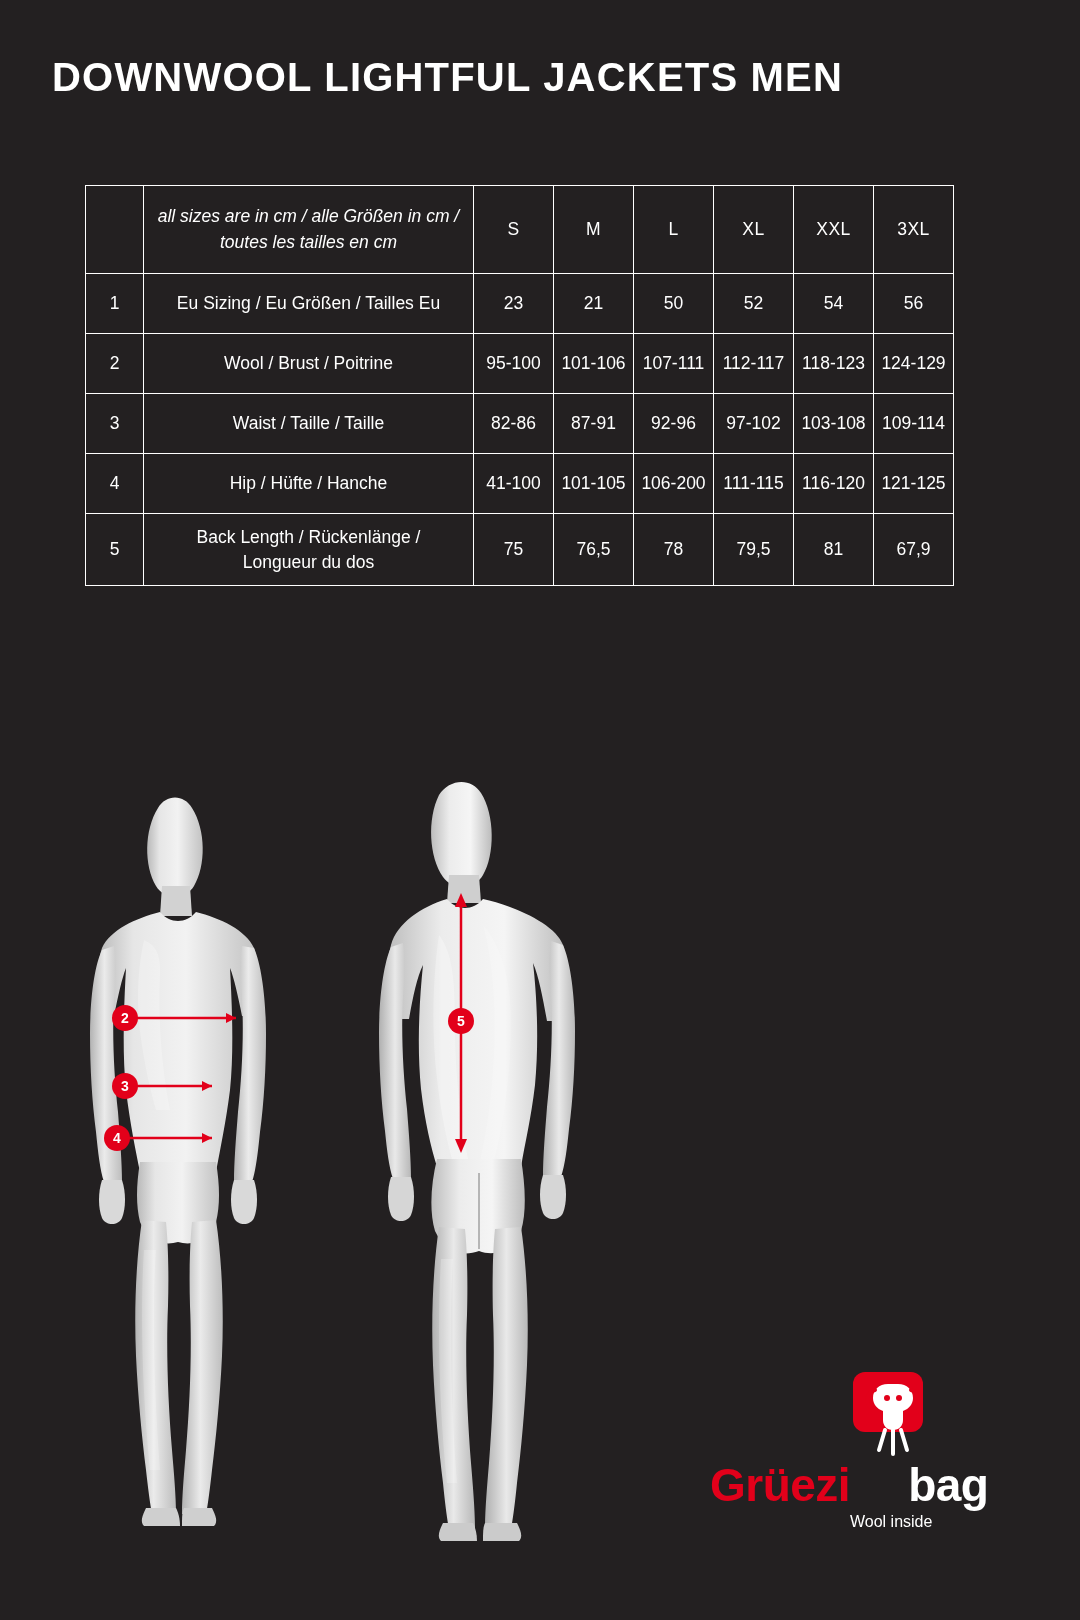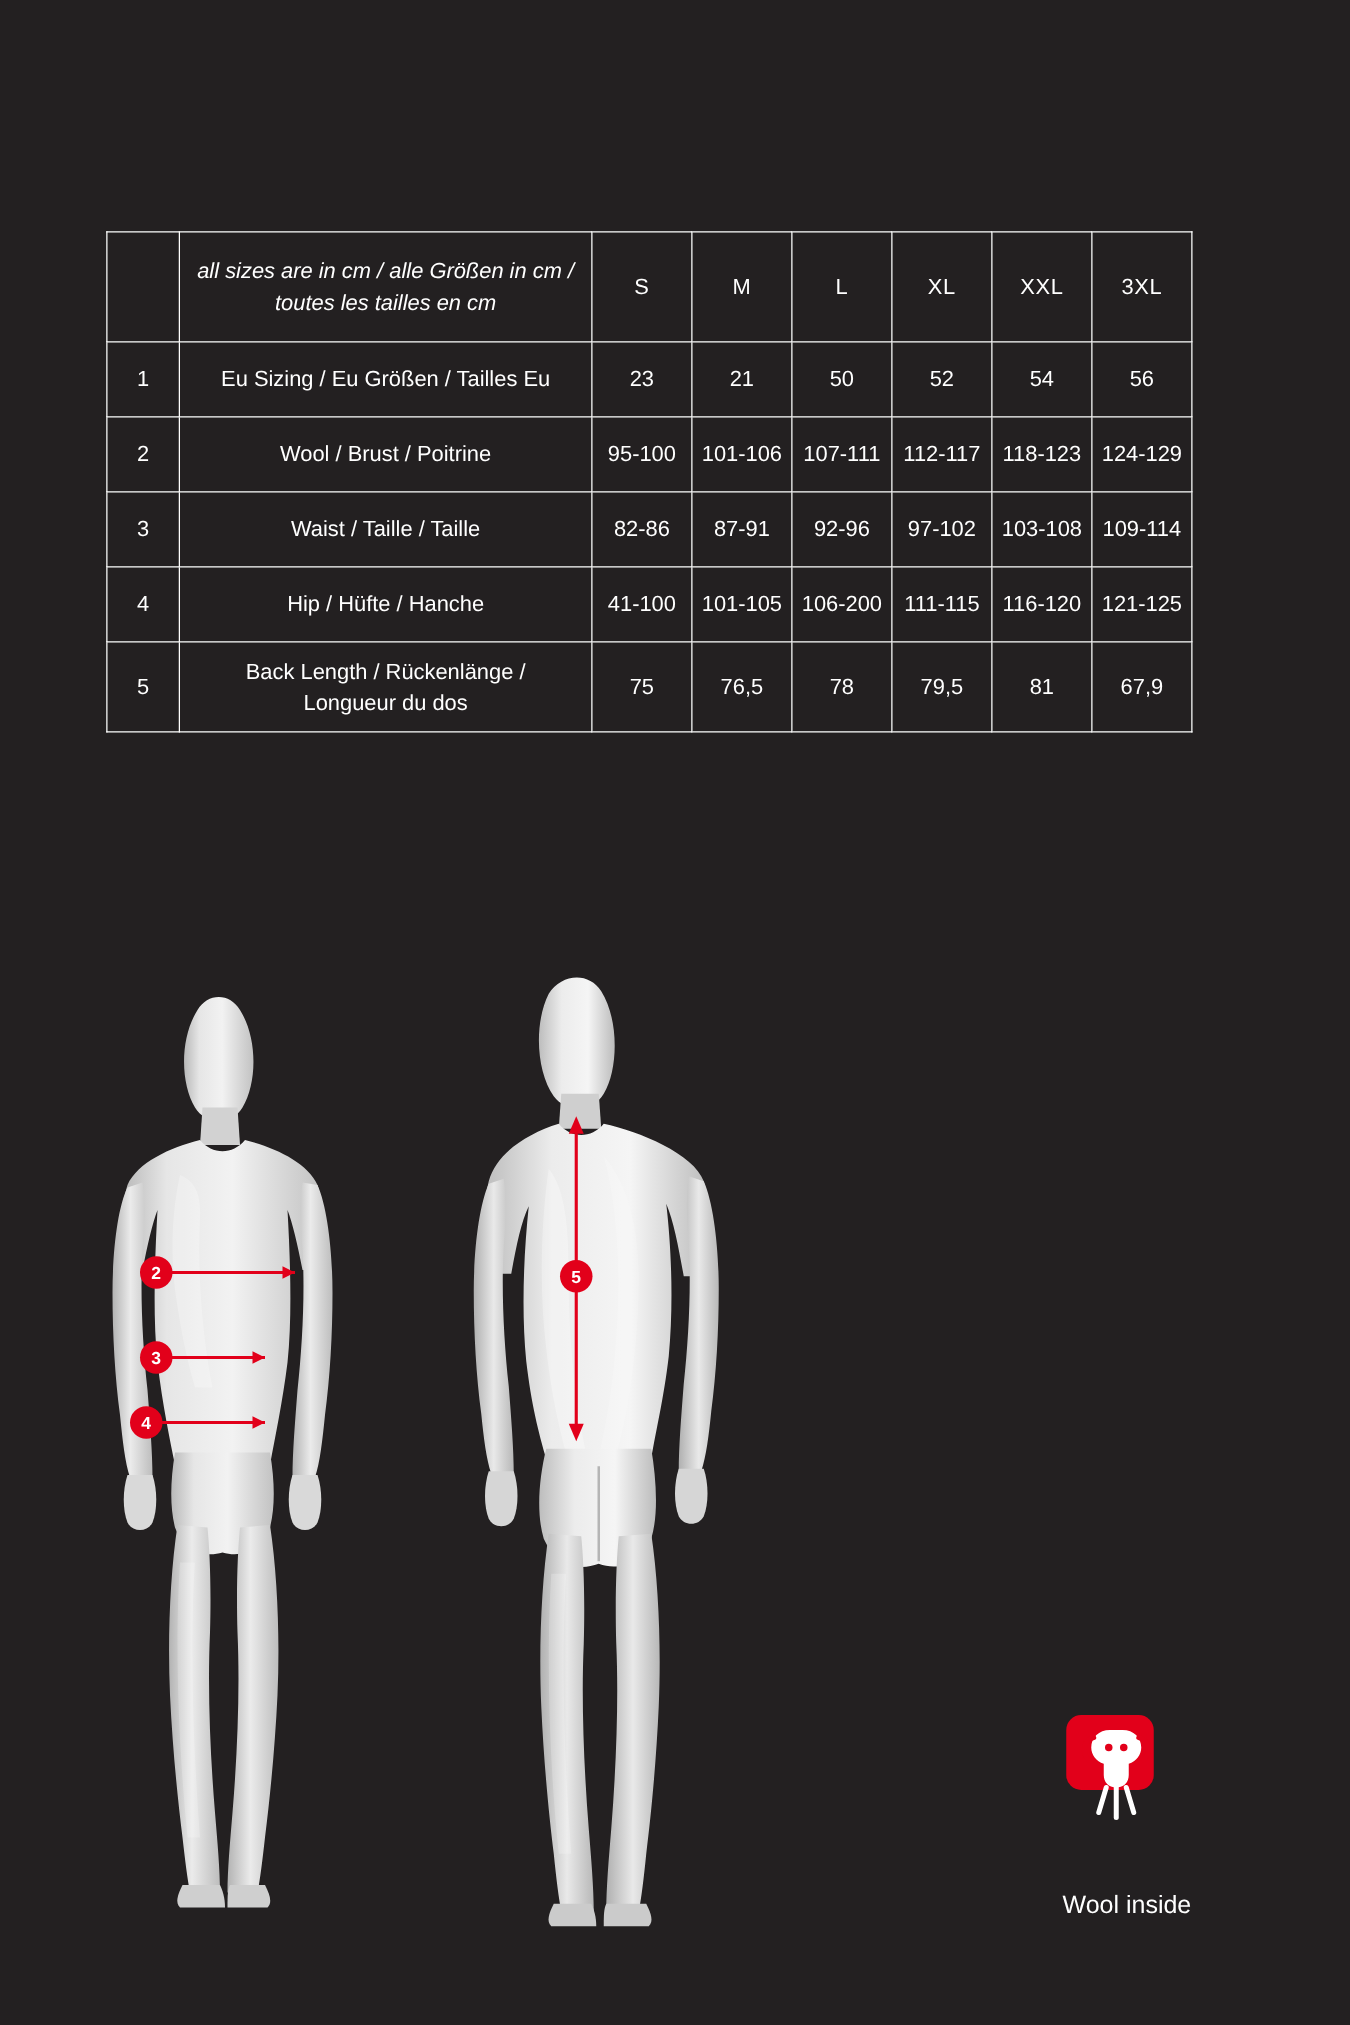--- a/index.html
+++ b/index.html
@@ -113,30 +113,31 @@
     font-size: 46px;
     font-weight: bold;
     letter-spacing: -0.5px;
     color: #e2001a;
     white-space: nowrap;
   }
   .logo-word .bag { color: #ffffff; }
   .logo-sub {
     position: absolute;
     left: 140px; top: 143px;
-    font-size: 20px;
+    font-size: 16px;
     color: #ffffff;
     white-space: nowrap;
   }
 </style>
 </head>
 <body>
 
 <div class="page">
 
+  <div class="title">DOWNWOOL LIGHTFUL JACKETS MEN</div>
 
   <div class="table-wrap">
     <table class="size-table">
       <colgroup>
         <col class="c-num">
           <col class="c-label">
         <col class="c-size">
           <col class="c-size">
           <col class="c-size">
         <col class="c-size">
@@ -364,16 +365,19 @@
 
       <circle cx="42" cy="28" r="3" fill="#e2001a"></circle>
       <circle cx="54" cy="28" r="3" fill="#e2001a"></circle>
 
       <g stroke="#ffffff" stroke-width="4" stroke-linecap="round">
         <line x1="40" y1="60" x2="34" y2="80"></line>
         <line x1="48" y1="60" x2="48" y2="84"></line>
         <line x1="56" y1="60" x2="62" y2="80"></line>
       </g>
     </svg>
+    <div class="logo-word">
+      <span>Grüezi</span><span style="display:inline-block;width:58px;"></span><span class="bag">bag</span>
+    </div>
     <div class="logo-sub">Wool inside</div>
   </div>
 
 </div>
 
 </body></html>

